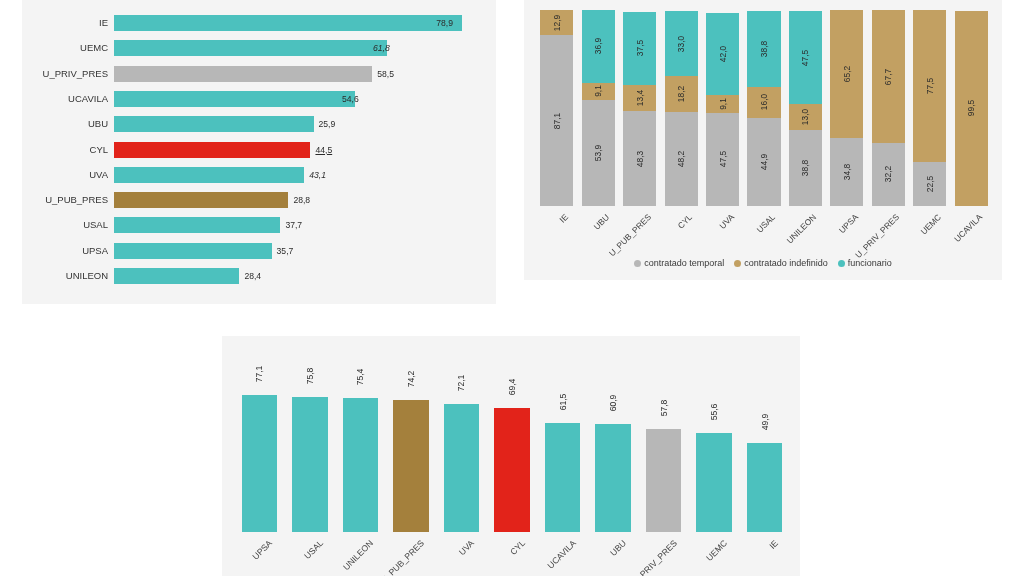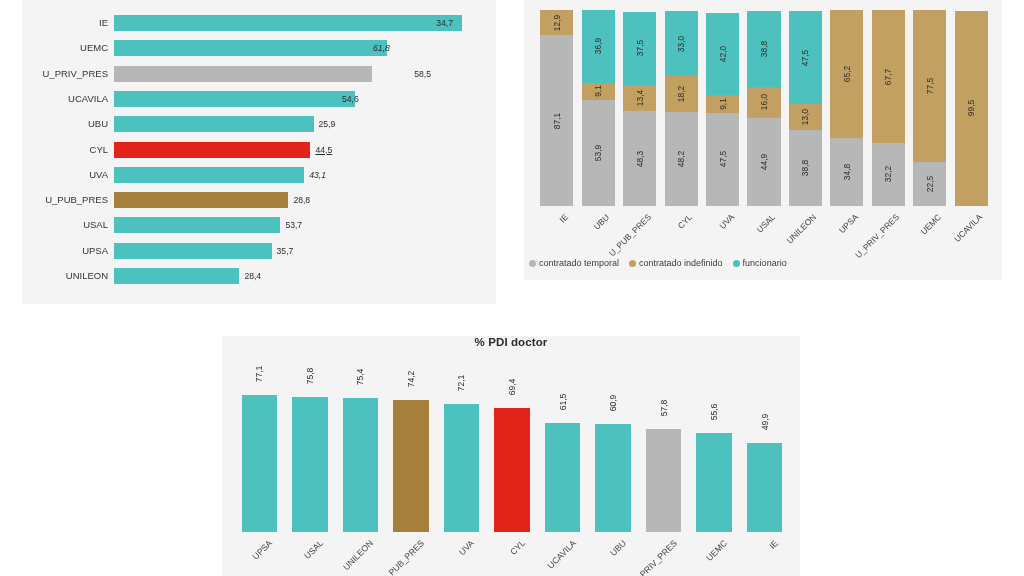--- a/index.html
+++ b/index.html
@@ -45,21 +45,21 @@
     transform: translate(-50%,-50%) rotate(-90deg);
     font-size: 8.4px; color: #2b2b2b; white-space: nowrap;
   }
   .xtick {
     position: absolute; top: 0;
     font-size: 8.4px; color: #444; white-space: nowrap;
     transform-origin: left top; transform: rotate(-45deg) translate(-100%, 0);
   }
   .legend {
     position: absolute; left: 0; right: 0; bottom: 12px;
-    text-align: left; font-size: 9px; color: #3a3a3a;
+    text-align: center; font-size: 9px; color: #3a3a3a;
   }
   .legend span.li { margin: 0 5px; white-space: nowrap; }
   .dot {
     display: inline-block; width: 7px; height: 7px; border-radius: 50%;
     margin-right: 3px; vertical-align: -1px;
   }
   .note {
     position: absolute; left: 524px; top: 308px;
     font-size: 9.2px; color: #1a1a1a; white-space: nowrap;
   }
@@ -85,31 +85,31 @@
 <body>
 
 <div class="stage">
 
   <div class="panel" id="chart1">
 
     <div class="plot" id="c1plot">
         <div class="hrow" style="top: 6px;">
           <div class="hlabel">IE</div>
           <div class="hbar" style="width: 348.315px; background: rgb(76, 193, 190);"></div>
-          <div class="hval" style="left: 414.315px;">34,7</div>
+          <div class="hval" style="left: 414.315px;">78,9</div>
         </div>
         <div class="hrow" style="top: 31.3px;">
           <div class="hlabel">UEMC</div>
           <div class="hbar" style="width: 272.824px; background: rgb(76, 193, 190);"></div>
           <div class="hval" style="left: 351px; font-style: italic;">61,8</div>
         </div>
         <div class="hrow" style="top: 56.6px;">
           <div class="hlabel">U_PRIV_PRES</div>
           <div class="hbar" style="width: 258.256px; background: rgb(183, 183, 183);"></div>
-          <div class="hval" style="left: 355.256px; margin-left: 37px;">58,5</div>
+          <div class="hval" style="left: 355.256px;">58,5</div>
         </div>
         <div class="hrow" style="top: 81.9px;">
           <div class="hlabel">UCAVILA</div>
           <div class="hbar" style="width: 241.039px; background: rgb(76, 193, 190);"></div>
           <div class="hval" style="left: 320px;">54,6</div>
         </div>
         <div class="hrow" style="top: 107.2px;">
           <div class="hlabel">UBU</div>
           <div class="hbar" style="width: 199.541px; background: rgb(76, 193, 190);"></div>
           <div class="hval" style="left: 296.541px;">25,9</div>
@@ -125,21 +125,21 @@
           <div class="hval" style="left: 287.271px; font-style: italic;">43,1</div>
         </div>
         <div class="hrow" style="top: 183.1px;">
           <div class="hlabel">U_PUB_PRES</div>
           <div class="hbar" style="width: 174.378px; background: rgb(164, 128, 60);"></div>
           <div class="hval" style="left: 271.378px;">28,8</div>
         </div>
         <div class="hrow" style="top: 208.4px;">
           <div class="hlabel">USAL</div>
           <div class="hbar" style="width: 166.432px; background: rgb(76, 193, 190);"></div>
-          <div class="hval" style="left: 263.432px;">53,7</div>
+          <div class="hval" style="left: 263.432px;">37,7</div>
         </div>
         <div class="hrow" style="top: 233.7px;">
           <div class="hlabel">UPSA</div>
           <div class="hbar" style="width: 157.602px; background: rgb(76, 193, 190);"></div>
           <div class="hval" style="left: 254.602px;">35,7</div>
         </div>
         <div class="hrow" style="top: 259px;">
           <div class="hlabel">UNILEON</div>
           <div class="hbar" style="width: 125.376px; background: rgb(76, 193, 190);"></div>
           <div class="hval" style="left: 222.376px;">28,4</div>
@@ -262,21 +262,20 @@
           <div class="sseg" style="background: rgb(194, 160, 98); height: 195.02px; bottom: 0px;">
             <div class="sval">99,5</div>
           </div>
         </div>
         <div class="xtick" style="left: 441.273px; top: 202px;">UCAVILA</div>
       </div>
     <div class="legend" id="c2legend"><span class="li"><span class="dot" style="background: rgb(183, 183, 183);"></span><span>contratado temporal</span></span><span class="li"><span class="dot" style="background: rgb(194, 160, 98);"></span><span>contratado indefinido</span></span><span class="li"><span class="dot" style="background: rgb(76, 193, 190);"></span><span>funcionario</span></span></div>
   </div>
 
   <div class="panel" id="chart3">
-    <div class="panel-title">% PDI doctor</div>
     <div class="plot" id="c3plot">
         <div class="vcol" style="left: 7.58182px; width: 35.3818px; height: 146px;">
           <div class="vbar" style="height: 137.276px; background: rgb(76, 193, 190);"></div>
           <div class="vval" style="bottom: 153.276px;">77,1</div>
         </div>
         <div class="vtick" style="left: 33.2727px; top: 152px;">UPSA</div>
         <div class="vcol" style="left: 58.1273px; width: 35.3818px; height: 146px;">
           <div class="vbar" style="height: 134.961px; background: rgb(76, 193, 190);"></div>
           <div class="vval" style="bottom: 150.961px;">75,8</div>
         </div>

